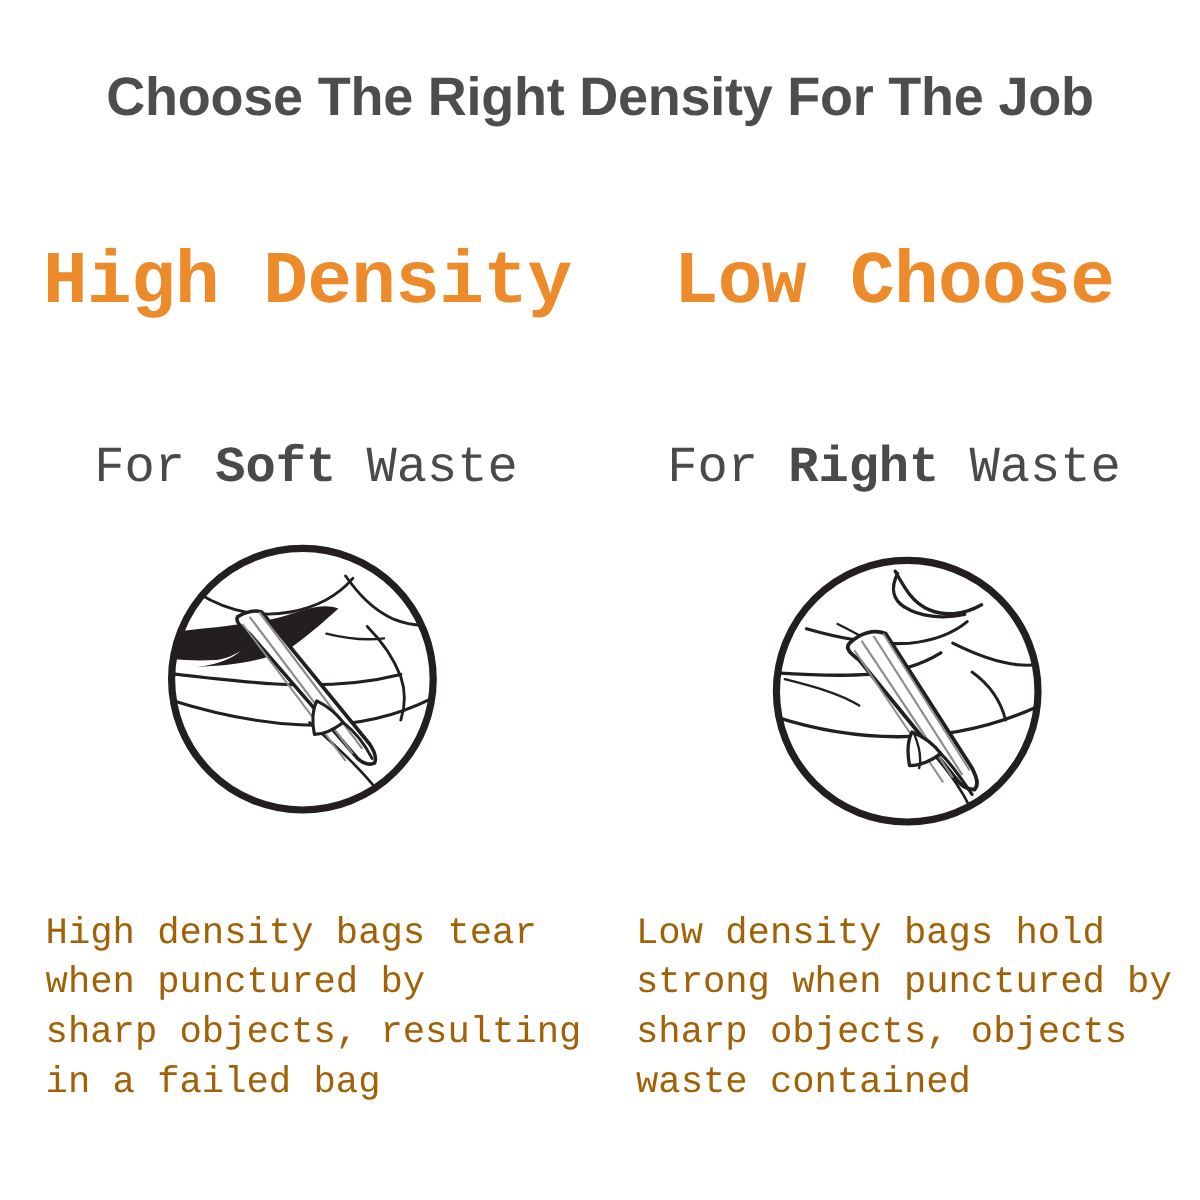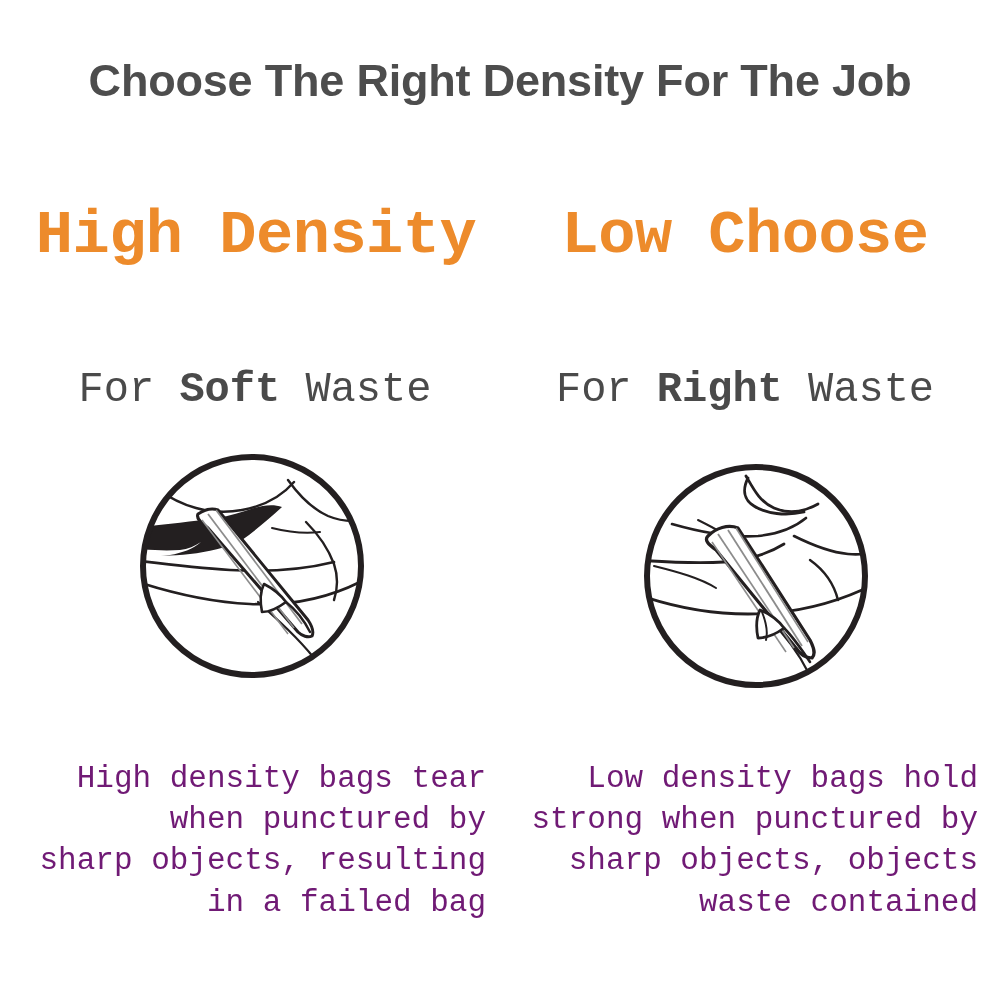--- a/index.html
+++ b/index.html
@@ -109,27 +109,27 @@
   .illustration svg {
     display: block;
     width: 228px;
     height: 228px;
   }
 
   
   .caption {
     position: absolute;
     top: 758px;
-    left: 0;
-    width: 500px;
-    text-align: right;
+    left: 16px;
+    width: 500px;
+    text-align: left;
     font-size: 31px;
     font-weight: normal;
     line-height: 1.33;
-    color: #701a75;
+    color: #a16207;
     padding: 0 18px;
     box-sizing: border-box;
     white-space: pre-line;
   }
   .column.left .caption  { transform: translateX(4px); }
   .column.right .caption { transform: translateX(-4px); }
 </style>
 </head>
 <body>
 

